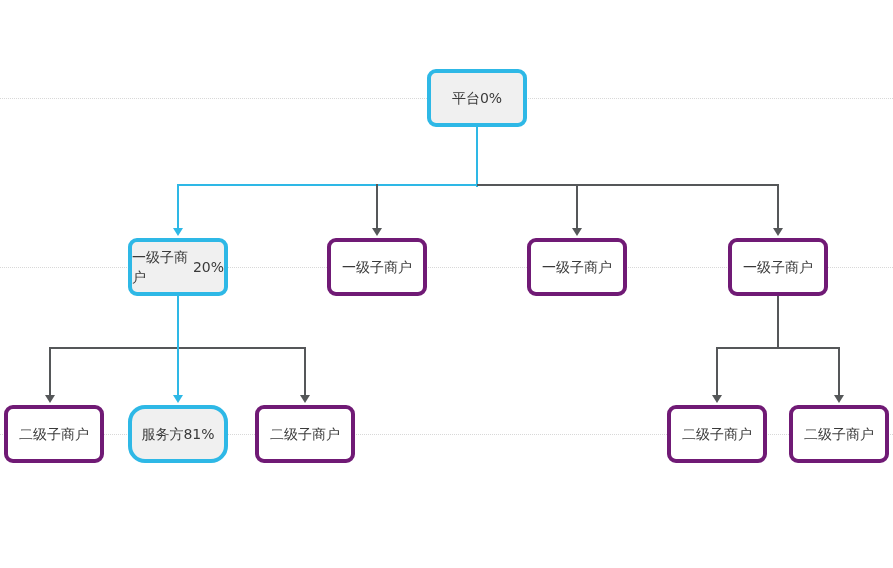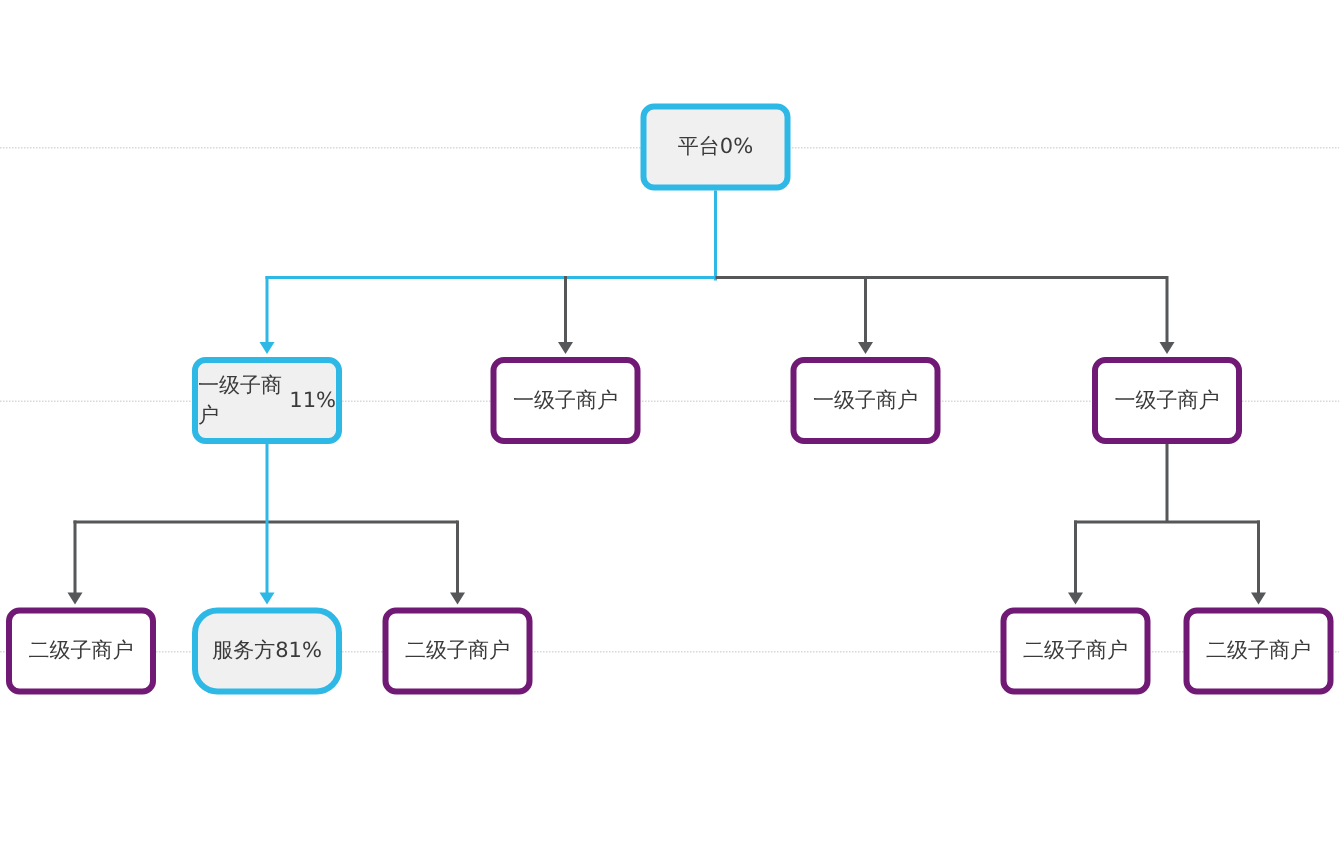--- a/index.html
+++ b/index.html
@@ -116,21 +116,21 @@
   <div class="seg" style="left:838px; top:347px; width:2px; height:50px;"></div>
   <div class="arrow" style="left:834px; top:395px;"></div>
 
   <div class="node highlight" style="left:427px; top:69px;">
     <span>平台</span>
     <span class="pct">0%</span>
   </div>
 
   <div class="node highlight" style="left:128px; top:238px;">
     <span>一级子商户</span>
-    <span class="pct">11%</span>
+    <span class="pct">20%</span>
   </div>
   <div class="node" style="left:327px; top:238px;">
     <span>一级子商户</span>
   </div>
   <div class="node" style="left:527px; top:238px;">
     <span>一级子商户</span>
   </div>
   <div class="node" style="left:728px; top:238px;">
     <span>一级子商户</span>
   </div>

